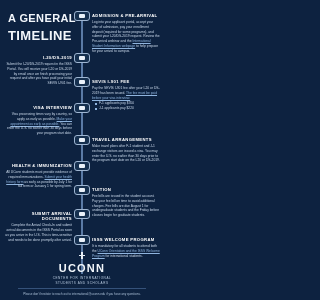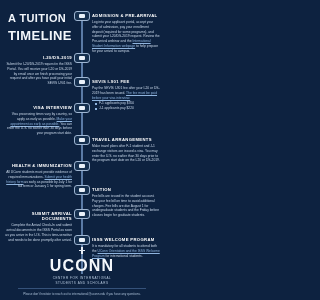--- a/index.html
+++ b/index.html
@@ -78,37 +78,37 @@
     width:9px;height:11px;margin:0 auto 2px auto;position:relative;
   }
   .logo-mark .husky{
     width:9px;height:11px;
     background:
       linear-gradient(#e9eff7,#e9eff7) center/6px 1.4px no-repeat,
       linear-gradient(#e9eff7,#e9eff7) center/2.4px 7px no-repeat;
     border-radius:1px;
   }
   .logo-word{
-    font-size:16px;font-weight:bold;letter-spacing:1.2px;
+    font-size:11px;font-weight:bold;letter-spacing:1.2px;
     color:#f4f8fc;line-height:1;
   }
   .logo-sub{
     font-size:3px;letter-spacing:.6px;color:#b9cbe0;margin-top:2px;line-height:1.5;
     text-transform:uppercase;
   }
   .rule{width:128px;height:1px;background:#35527a;margin:3px auto 2.5px auto;}
   .foot-note{font-size:3px;color:#aabfd6;line-height:1.5;padding:0 6px 4px 6px;}
 </style>
 </head>
 <body>
 
 <div class="page">
 
   <div class="header">
-    <div class="title-l1">A TUITION</div>
+    <div class="title-l1">A GENERAL</div>
     <div class="title-l2">TIMELINE</div>
   </div>
 
   <div class="spine"></div>
 
   <div id="nodes">
       <div class="node" style="top: 16px;">
         <span class="ring"></span>
         <span class="core"></span>
       </div>

